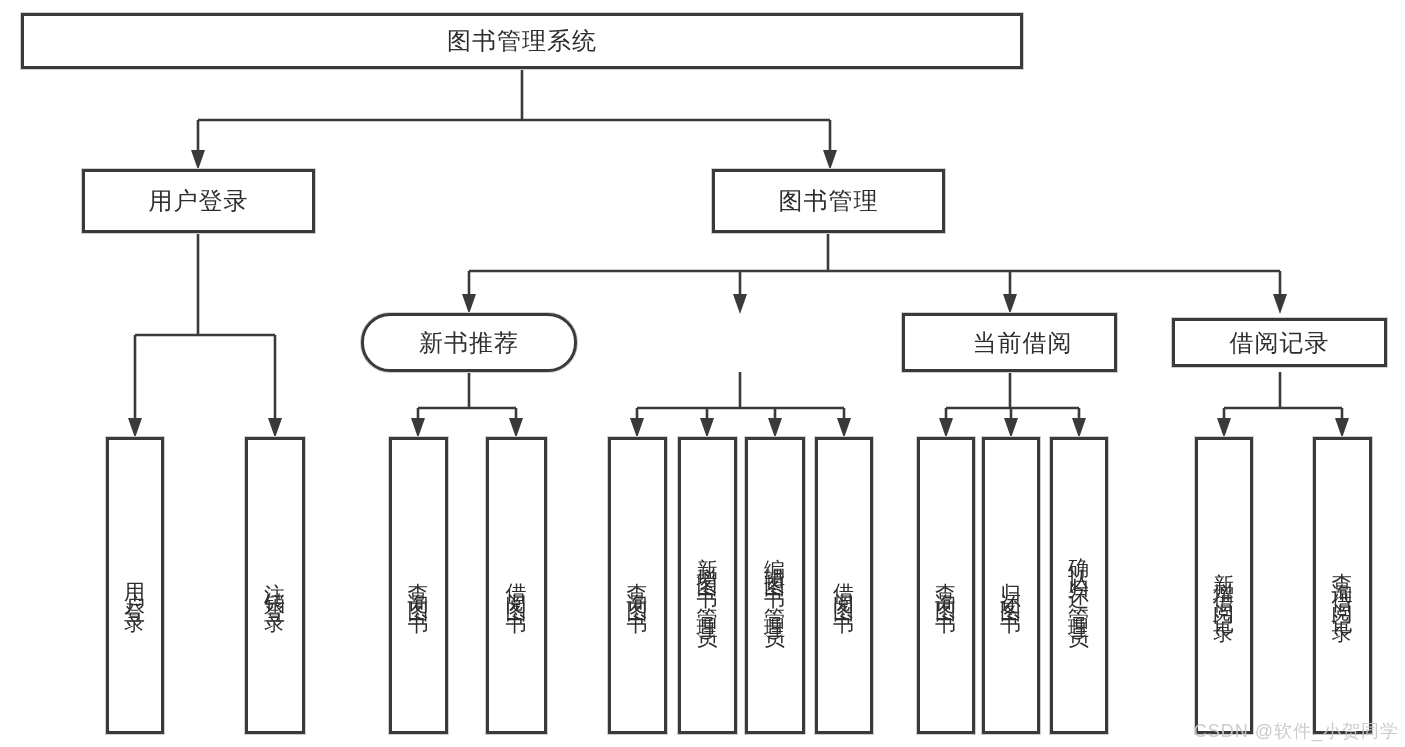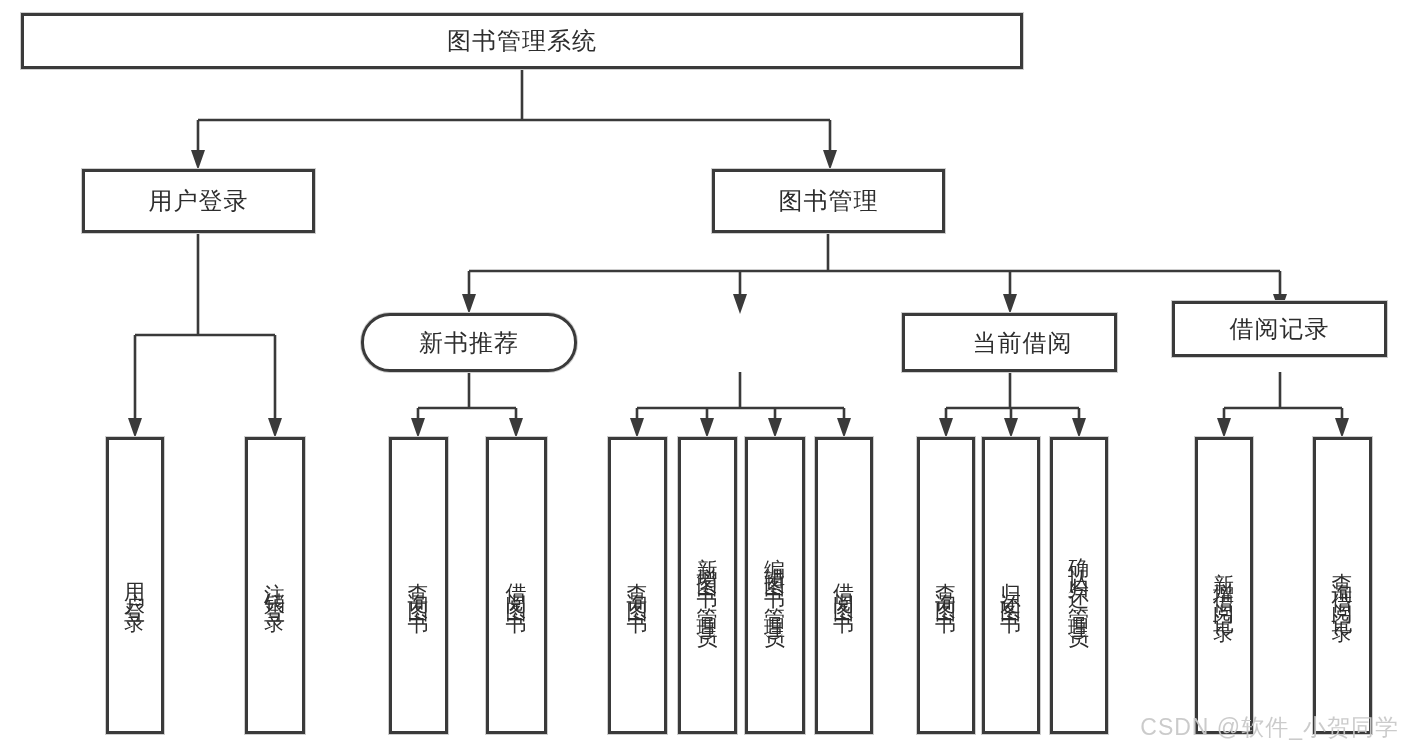--- a/index.html
+++ b/index.html
@@ -30,21 +30,21 @@
     display:flex;align-items:center;justify-content:center;
     color:var(--text,#2d2d2d);
   }
   .hbox{font-size:24px;letter-spacing:1px;}
   .vbox .vtext{
     writing-mode:vertical-rl;text-orientation:mixed;
     font-size:21px;line-height:1;letter-spacing:10px;
   }
   .watermark{
     position:absolute;right:6px;bottom:4px;z-index:6;
-    font-size:23px;letter-spacing:1px;
+    font-size:18px;letter-spacing:1px;
     color:var(--watermark,#c9c9c9);opacity:.95;
   }
 </style>
 </head>
 <body>
 
 <div class="canvas">
 
   <svg class="wires" viewBox="0 0 1405 747" aria-hidden="true">
 
@@ -106,21 +106,21 @@
   <div class="node hbox" style="left:712px;top:169px;width:233px;height:64px;">
     <span>图书管理</span>
   </div>
 
   <div class="node hbox" style="left:361px;top:313px;width:216px;height:59px;border-radius:29px;">
     <span>新书推荐</span>
   </div>
   <div class="node hbox" style="left:902px;top:313px;width:215px;height:59px;padding-left:26px;">
     <span>当前借阅</span>
   </div>
-  <div class="node hbox" style="left:1172px;top:301px;width:215px;height:56px;align-items:center;">
+  <div class="node hbox" style="left:1172px;top:318px;width:215px;height:49px;align-items:center;">
     <span>借阅记录</span>
   </div>
 
   <div class="node vbox" style="left:106px;top:437px;width:58px;height:297px;">
     <span class="vtext">用户登录</span>
   </div>
   <div class="node vbox" style="left:245px;top:437px;width:60px;height:297px;">
     <span class="vtext">注销登录</span>
   </div>
 

